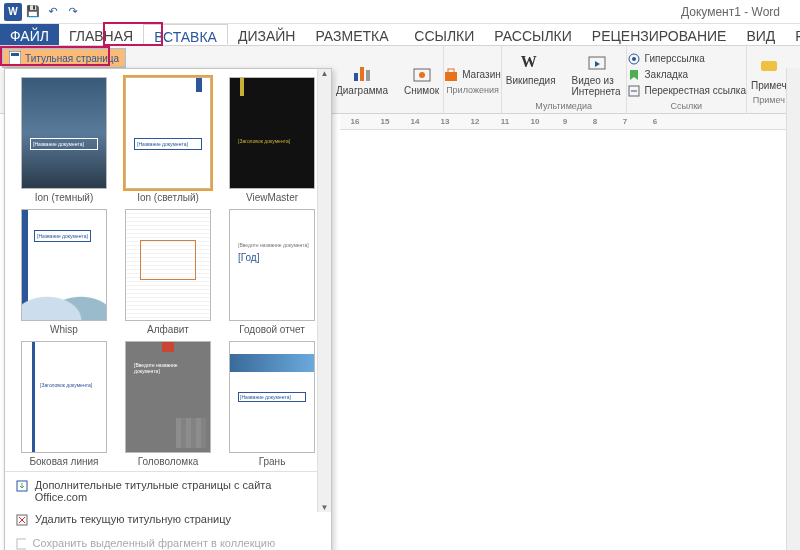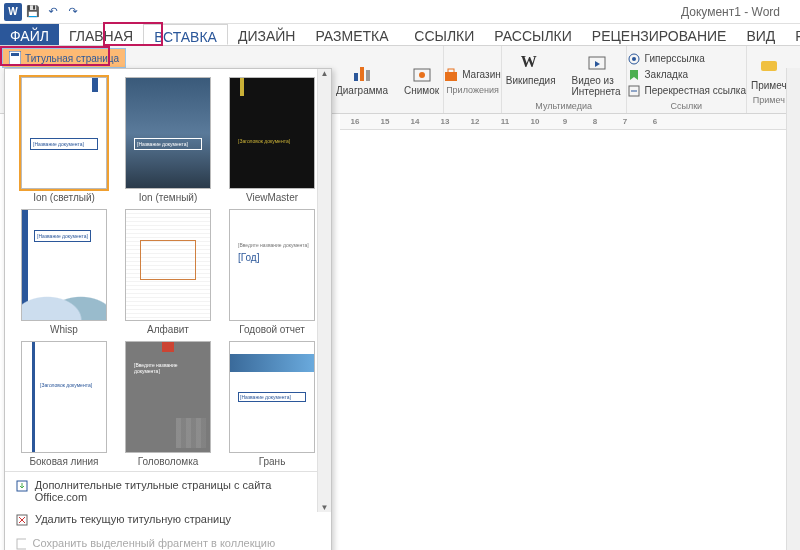--- a/index.html
+++ b/index.html
@@ -200,32 +200,32 @@
   <span>7</span>
   <span>6</span>
 </div>
 
 <div class="gallery">
   <div class="gallery-scroll">
       <span>▲</span>
       <span>▼</span>
     </div>
   <div class="gallery-grid">
+    <div class="thumb">
+      <div class="thumb-page t-ion-dark">
+          <div class="txt">[Название документа]</div>
+        </div>
+      <div class="thumb-label">Ion (темный)</div>
+    </div>
     <div class="thumb selected">
       <div class="thumb-page t-ion-light">
           <div class="bar"></div>
           <div class="txt">[Название документа]</div>
         </div>
       <div class="thumb-label">Ion (светлый)</div>
-    </div>
-    <div class="thumb">
-      <div class="thumb-page t-ion-dark">
-          <div class="txt">[Название документа]</div>
-        </div>
-      <div class="thumb-label">Ion (темный)</div>
     </div>
     <div class="thumb">
       <div class="thumb-page t-view">
           <div class="bar"></div>
           <div class="txt">[Заголовок документа]</div>
         </div>
       <div class="thumb-label">ViewMaster</div>
     </div>
     <div class="thumb">
       <div class="thumb-page t-whisp">

